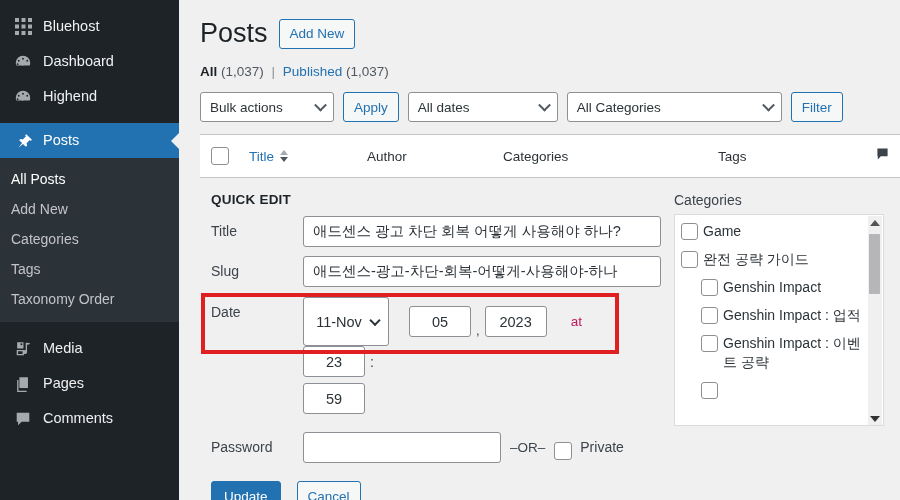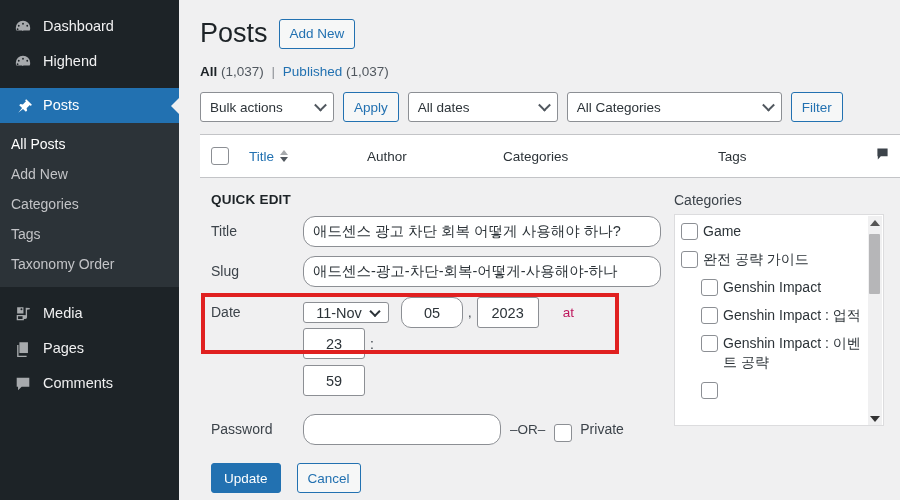--- a/index.html
+++ b/index.html
@@ -168,21 +168,21 @@
 
   .qe-row { display: flex; align-items: flex-start; margin-top: 9px; }
   .qe-label {
     width: 92px; flex: 0 0 92px;
     font-size: 14px; color: #3c434a;
     line-height: 31px;
   }
   .txt {
     background: #fff;
     border: 1px solid #8c8f94;
-    border-radius: 12px;
+    border-radius: 3px;
     height: 31px;
     padding: 0 9px;
     font-size: 14.5px;
     color: #2c3338;
     display: flex; align-items: center;
     white-space: nowrap; overflow: hidden;
   }
   .txt-title { width: 358px; }
   .txt-slug { width: 358px; }
 
@@ -191,21 +191,21 @@
   #red-box {
     position: absolute;
     left: -10px; top: -4px;
     width: 418px; height: 61px;
     border: 4px solid #e02020;
     pointer-events: none;
   }
   .date-fields { display: flex; flex-wrap: wrap; align-items: center; width: 330px; }
   .d-select {
     position: relative;
-    width: 86px; height: 21px;
+    width: 86px; height: 49px;
     background: #fff; border: 1px solid #8c8f94; border-radius: 3px;
     display: flex; align-items: center; justify-content: center;
     font-size: 14.5px; color: #2c3338;
     padding-right: 14px;
   }
   .d-select .chev {
     position: absolute; right: 9px; top: 50%;
     width: 8px; height: 8px;
     border-right: 2px solid #2c3338;
     border-bottom: 2px solid #2c3338;
@@ -264,20 +264,38 @@
 </style>
 </head>
 <body>
 
 <div id="app">
 
   <nav id="sidebar">
 
     <div class="nav-gap"></div>
 
+    <div class="nav-item">
+      <span class="ico">
+        <svg width="17" height="17" viewBox="0 0 17 17" aria-hidden="true">
+          <g fill="#a7aaad">
+            <rect x="0" y="0" width="4" height="4"></rect>
+              <rect x="6.5" y="0" width="4" height="4"></rect>
+              <rect x="13" y="0" width="4" height="4"></rect>
+            <rect x="0" y="6.5" width="4" height="4"></rect>
+              <rect x="6.5" y="6.5" width="4" height="4"></rect>
+              <rect x="13" y="6.5" width="4" height="4"></rect>
+            <rect x="0" y="13" width="4" height="4"></rect>
+              <rect x="6.5" y="13" width="4" height="4"></rect>
+              <rect x="13" y="13" width="4" height="4"></rect>
+          </g>
+        </svg>
+      </span>
+      <span class="lbl">Bluehost</span>
+    </div>
 
     <div class="nav-item">
       <span class="ico">
         <svg width="18" height="18" viewBox="0 0 20 20" aria-hidden="true">
           <path fill="#a7aaad" d="M10 3a8 8 0 0 0-8 8 8 8 0 0 0 .6 3h14.8a8 8 0 0 0 .6-3 8 8 0 0 0-8-8zm0 2.4a1 1 0 1 1 0 2 1 1 0 0 1 0-2zM5.3 7.6a1 1 0 1 1 0 2 1 1 0 0 1 0-2zm9.4 0a1 1 0 1 1 0 2 1 1 0 0 1 0-2zM4 11.4a1 1 0 1 1 0 2 1 1 0 0 1 0-2zm8.9-2.6l-3.6 2.9a1.2 1.2 0 1 0 1.4 1.6l3.1-3.4z"></path>
         </svg>
       </span>
       <span class="lbl">Dashboard</span>
     </div>
 
@@ -411,21 +429,21 @@
 
         <div id="date-row-wrap">
           <div id="red-box"></div>
           <div class="qe-row" style="margin-top:0;">
             <span class="qe-label">Date</span>
             <span class="date-fields">
               <span class="d-select">
                 <span>11-Nov</span>
                 <i class="chev"></i>
               </span>
-              <span class="d-box" style="margin-left:12px;border-radius:10px;">05</span>
+              <span class="d-box" style="margin-left:20px;">05</span>
               <span class="d-sep">,</span>
               <span class="d-box">2023</span>
               <span class="d-at">at</span>
               <span class="d-box hour">23</span>
               <span class="d-colon">:</span>
               <span class="d-break"></span>
               <span class="d-box">59</span>
             </span>
           </div>
         </div>

